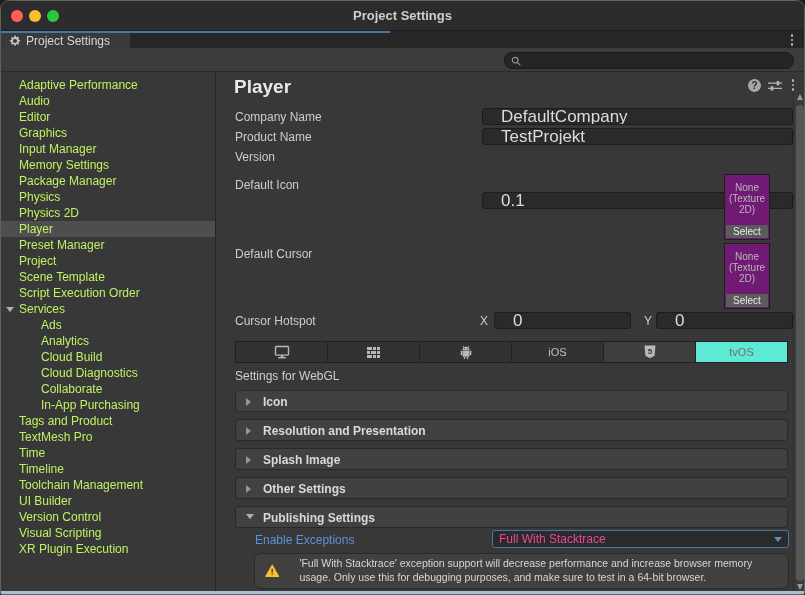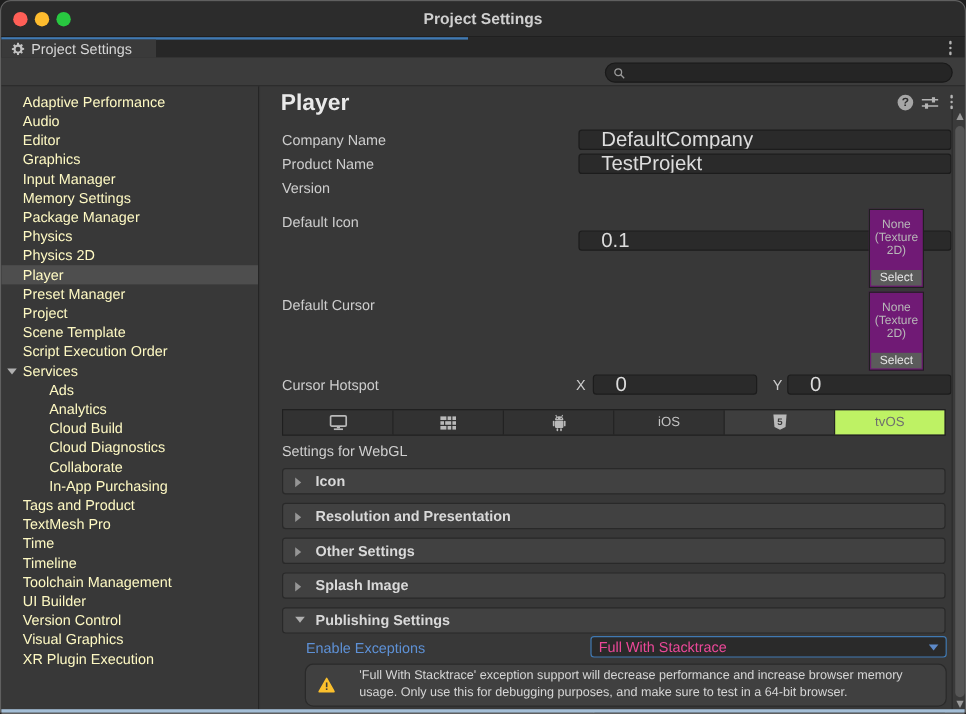--- a/index.html
+++ b/index.html
@@ -22,21 +22,21 @@
   .kebab i{width:2.6px;height:2.6px;border-radius:50%;background:#b5b5b5;display:block;}
   .tabbar .kebab{position:absolute;right:9px;top:3px;}
   
   .toolbar{position:absolute;left:0;top:47px;width:100%;height:24px;background:#3c3c3c;border-bottom:1px solid #2a2a2a;}
   .searchbox{position:absolute;left:503px;top:4px;width:290px;height:17px;background:#252525;border:1px solid #191919;
              border-radius:9px;display:flex;align-items:center;padding:0 6px;gap:4px;}
   .searchbox input{flex:1;background:transparent;border:none;outline:none;color:#ddd;font-size:11px;padding:0;}
   
   .sidebar{position:absolute;left:0;top:71px;width:215px;height:521px;background:#383838;border-right:1px solid #252525;overflow:hidden;}
   .side-list{padding-top:5px;}
-  .side-item{position:relative;height:16px;line-height:16px;font-size:12px;color:#fef9c3;white-space:nowrap;}
+  .side-item{position:relative;height:16px;line-height:16px;font-size:12px;color:#bef264;white-space:nowrap;}
   .side-item .lbl{margin-left:18px;}
   .side-item.indent .lbl{margin-left:40px;}
   .side-item.selected{background:var(--selected_row,#4e4e4e);}
   .side-item .caret-down{position:absolute;left:5px;top:6px;}
   
   .caret-right{width:0;height:0;border-left:5px solid #969696;border-top:4px solid transparent;border-bottom:4px solid transparent;display:inline-block;}
   .caret-down{width:0;height:0;border-top:5px solid #b0b0b0;border-left:4px solid transparent;border-right:4px solid transparent;display:inline-block;}
   
   .content{position:absolute;left:216px;top:71px;width:589px;height:521px;background:#383838;}
   .page-title{position:absolute;left:17px;top:4px;font-size:19px;font-weight:bold;color:#e9e9e9;}
@@ -53,21 +53,21 @@
   .texbox{position:absolute;width:46px;height:66px;background:#701a75;border:1px solid #1f1f1f;text-align:center;}
   .texbox .none1{font-size:10px;color:#b8b8b8;margin-top:7px;}
   .texbox .none2{font-size:10px;color:#b8b8b8;}
   .texbox .selbtn{position:absolute;right:1px;bottom:1px;width:42px;height:13px;background:#5b5b5b;color:#e8e8e8;
                   font-size:10px;line-height:13px;text-align:center;border:none;padding:0;}
   
   .pstrip{position:absolute;left:18px;top:269px;width:553px;height:22px;display:flex;border:1px solid #1f1f1f;background:#2b2b2b;}
   .ptab{flex:1;display:flex;align-items:center;justify-content:center;background:#323232;border-right:1px solid #222;}
   .ptab:last-child{border-right:none;}
   .ptab.selected{background:#3e3e3e;}
-  .ptab.disabled{background:#bef264;}
+  .ptab.disabled{background:#5eead4;}
   .ptab .txt{font-size:11px;color:#c3c3c3;}
   .ptab.disabled .txt{color:#6f6f6f;}
   .settings-for{position:absolute;left:18px;top:297px;font-size:12px;color:#cfcfcf;}
   
   .sections{position:absolute;left:18px;top:318px;width:553px;}
   .section-hdr{position:relative;height:22px;background:#414141;border:1px solid #292929;border-radius:3px;margin-bottom:7px;
                line-height:20px;}
   .section-hdr .caret-right,.section-hdr .caret-down{position:absolute;left:10px;top:7px;}
   .section-hdr .slabel{margin-left:27px;font-size:12px;font-weight:bold;color:#d9d9d9;}
   
@@ -149,21 +149,21 @@
         <div class="side-item indent"><span class="lbl">Cloud Diagnostics</span></div>
         <div class="side-item indent"><span class="lbl">Collaborate</span></div>
         <div class="side-item indent"><span class="lbl">In-App Purchasing</span></div>
         <div class="side-item"><span class="lbl">Tags and Product</span></div>
         <div class="side-item"><span class="lbl">TextMesh Pro</span></div>
         <div class="side-item"><span class="lbl">Time</span></div>
         <div class="side-item"><span class="lbl">Timeline</span></div>
         <div class="side-item"><span class="lbl">Toolchain Management</span></div>
         <div class="side-item"><span class="lbl">UI Builder</span></div>
         <div class="side-item"><span class="lbl">Version Control</span></div>
-        <div class="side-item"><span class="lbl">Visual Graphics</span></div>
+        <div class="side-item"><span class="lbl">Visual Scripting</span></div>
         <div class="side-item"><span class="lbl">XR Plugin Execution</span></div>
       </div>
   </div>
 
   <div class="content">
     <div class="page-title">Player</div>
     <div class="hdr-ico help-circle"></div>
     <svg class="hdr-ico presets-ico" style="position:absolute" width="14" height="12" viewBox="0 0 14 12">
       <line x1="0" y1="3.2" x2="14" y2="3.2" stroke="#b4b4b4" stroke-width="1.3"></line>
       <line x1="0" y1="8.4" x2="14" y2="8.4" stroke="#b4b4b4" stroke-width="1.3"></line>
@@ -254,22 +254,22 @@
       <div class="ptab disabled">
         <span class="txt">tvOS</span>
       </div>
     </div>
 
     <div class="settings-for">Settings for WebGL</div>
 
     <div class="sections">
         <div class="section-hdr"><span class="caret-right"></span><span class="slabel">Icon</span></div>
         <div class="section-hdr"><span class="caret-right"></span><span class="slabel">Resolution and Presentation</span></div>
+        <div class="section-hdr"><span class="caret-right"></span><span class="slabel">Splash Image</span></div>
         <div class="section-hdr"><span class="caret-right"></span><span class="slabel">Other Settings</span></div>
-        <div class="section-hdr"><span class="caret-right"></span><span class="slabel">Splash Image</span></div>
         <div class="section-hdr"><span class="caret-down"></span><span class="slabel">Publishing Settings</span></div>
       </div>
 
     <div class="enable-lab">Enable Exceptions</div>
     <div class="dropdown">
       <span class="dval">Full With Stacktrace</span>
       <span class="darrow"></span>
     </div>
     <div class="warnbox">
       <svg width="26" height="24" viewBox="0 0 24 22">

